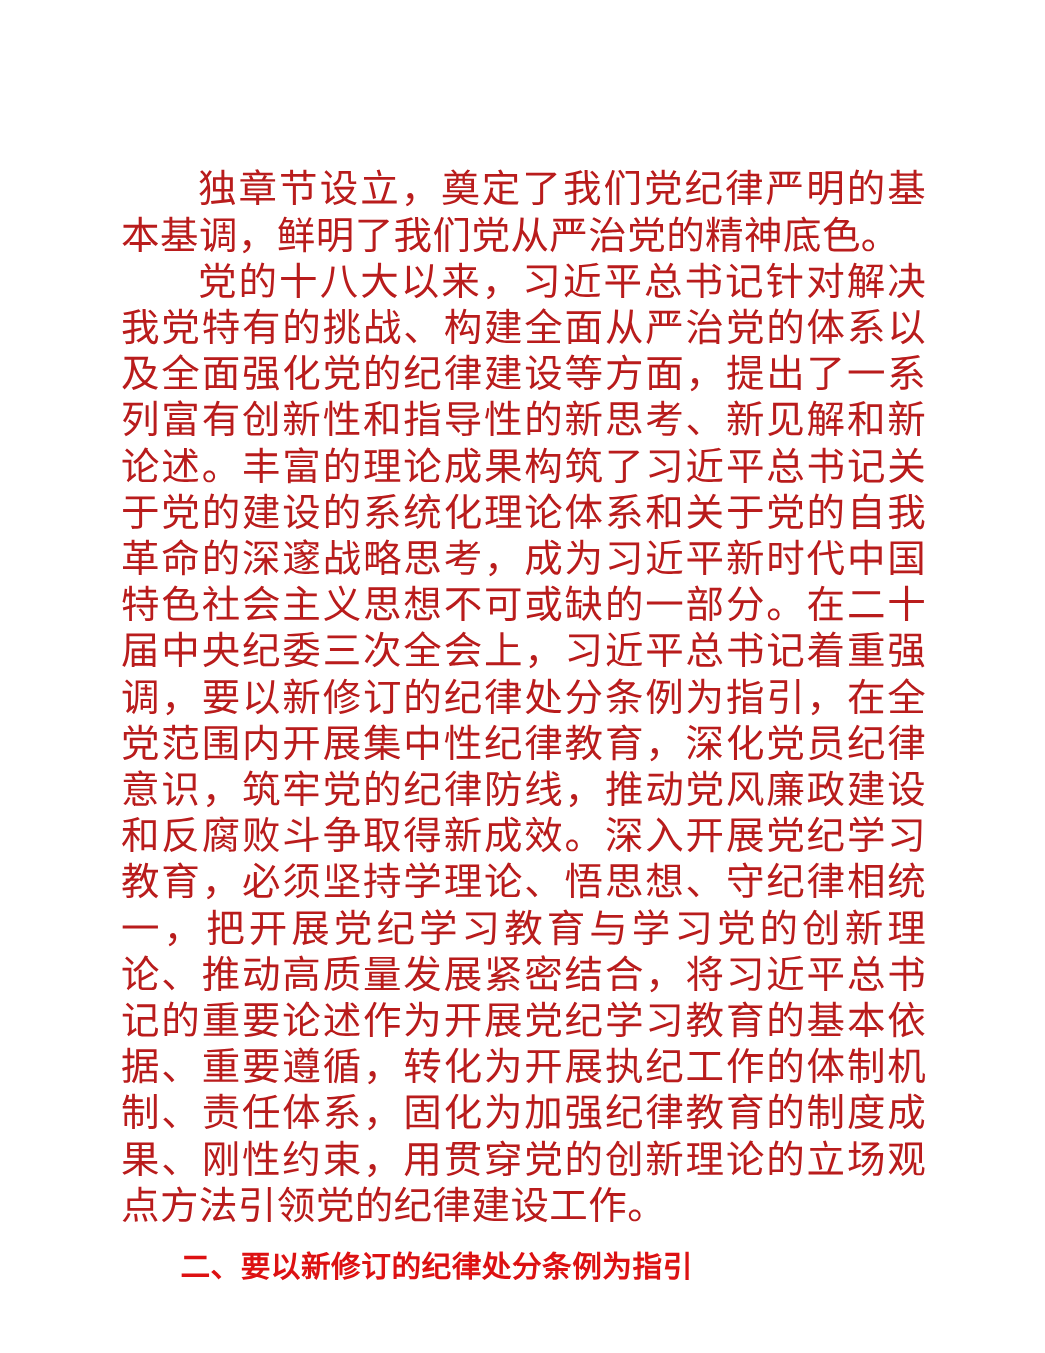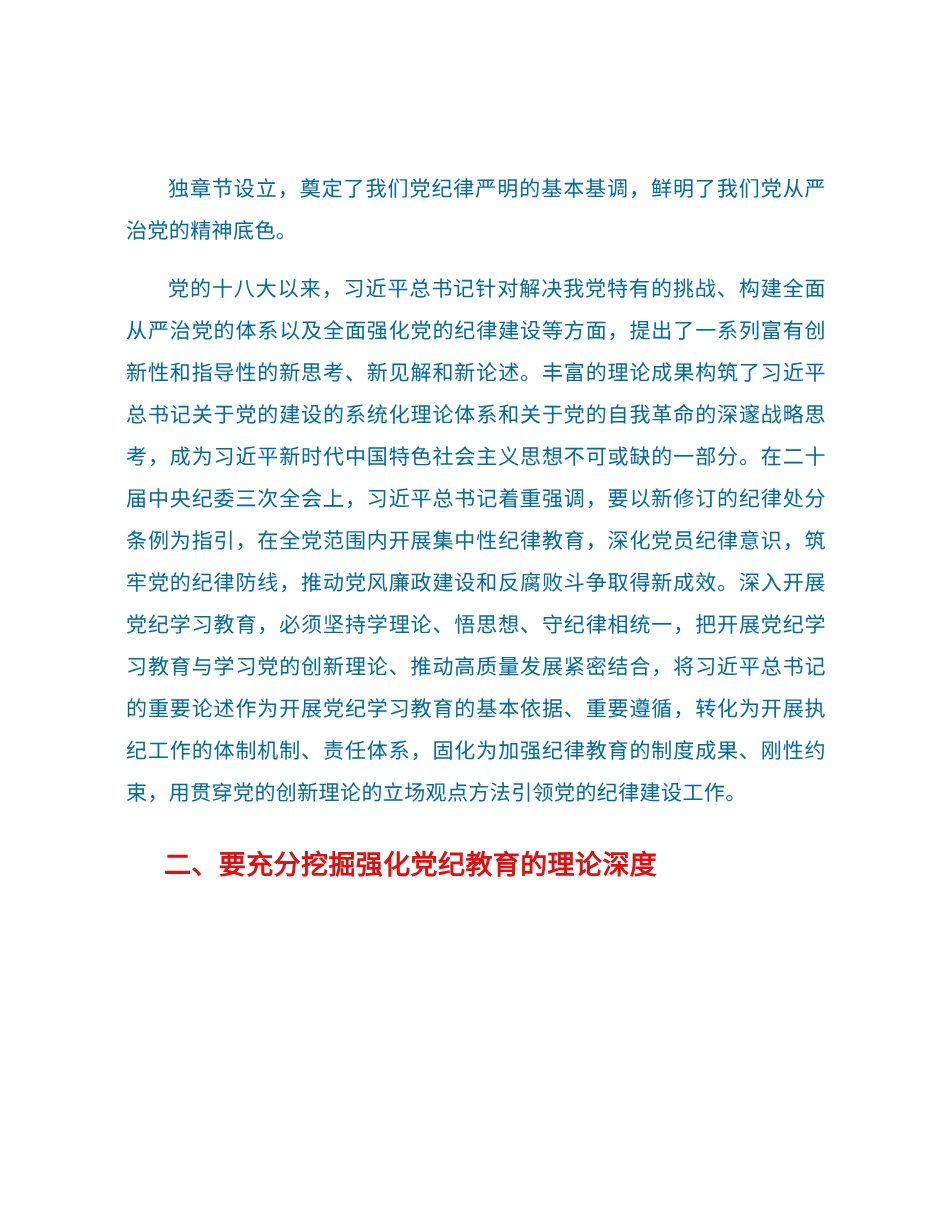--- a/index.html
+++ b/index.html
@@ -27,28 +27,28 @@
 
   
   .doc-body {
     position: absolute;
     left: 110px;
     top: 152px;
     width: 732px;
   }
 
   .para {
-    margin: 16px;
-    font-size: 21px;
+    margin: 0;
+    font-size: 35px;
     line-height: 42px;
     text-align: justify;
     text-justify: inter-ideograph;
     text-indent: 2em;
     letter-spacing: 0.4px;
-    color: #0369a1;
+    color: #b91c1c;
     font-weight: 400;
     word-break: break-all;
   }
 
   .para + .para {
     margin-top: 0px;
   }
 
   .heading {
     margin: 0;
@@ -70,20 +70,20 @@
 <div class="page">
 
   <div class="doc-body">
 
     <p class="para">独章节设立，奠定了我们党纪律严明的基本基调，鲜明了我们党从严治党的精神底色。</p>
 
     <p class="para">党的十八大以来，习近平总书记针对解决我党特有的挑战、构建全面从严治党的体系以及全面强化党的纪律建设等方面，提出了一系列富有创新性和指导性的新思考、新见解和新论述。丰富的理论成果构筑了习近平总书记关于党的建设的系统化理论体系和关于党的自我革命的深邃战略思考，成为习近平新时代中国特色社会主义思想不可或缺的一部分。在二十届中央纪委三次全会上，习近平总书记着重强调，要以新修订的纪律处分条例为指引，在全党范围内开展集中性纪律教育，深化党员纪律意识，筑牢党的纪律防线，推动党风廉政建设和反腐败斗争取得新成效。深入开展党纪学习教育，必须坚持学理论、悟思想、守纪律相统一，把开展党纪学习教育与学习党的创新理论、推动高质量发展紧密结合，将习近平总书记的重要论述作为开展党纪学习教育的基本依据、重要遵循，转化为开展执纪工作的体制机制、责任体系，固化为加强纪律教育的制度成果、刚性约束，用贯穿党的创新理论的立场观点方法引领党的纪律建设工作。</p>
 
     <div class="spacer-before-heading"></div>
 
-    <h2 class="heading">二、要充分挖掘强化党纪教育的理论深度</h2>
+    <h2 class="heading">二、要以新修订的纪律处分条例为指引</h2>
 
     <div class="spacer-after-heading"></div>
 
 
   </div>
 
 </div>
 
 </body></html>

